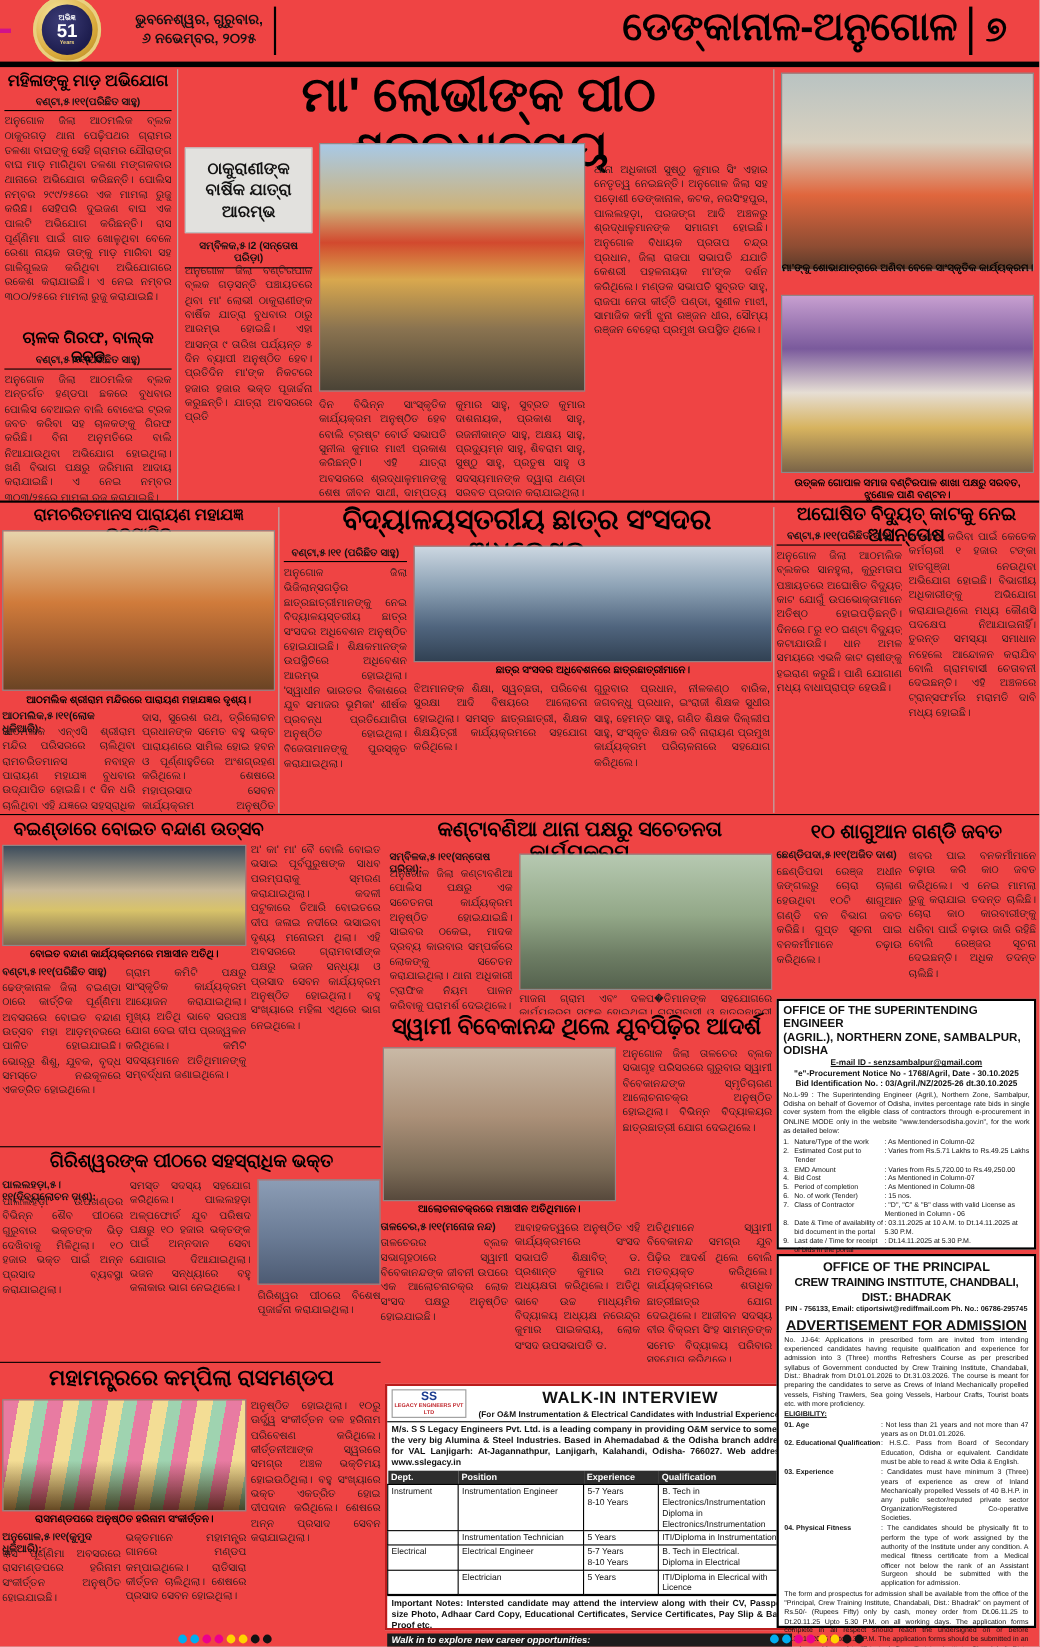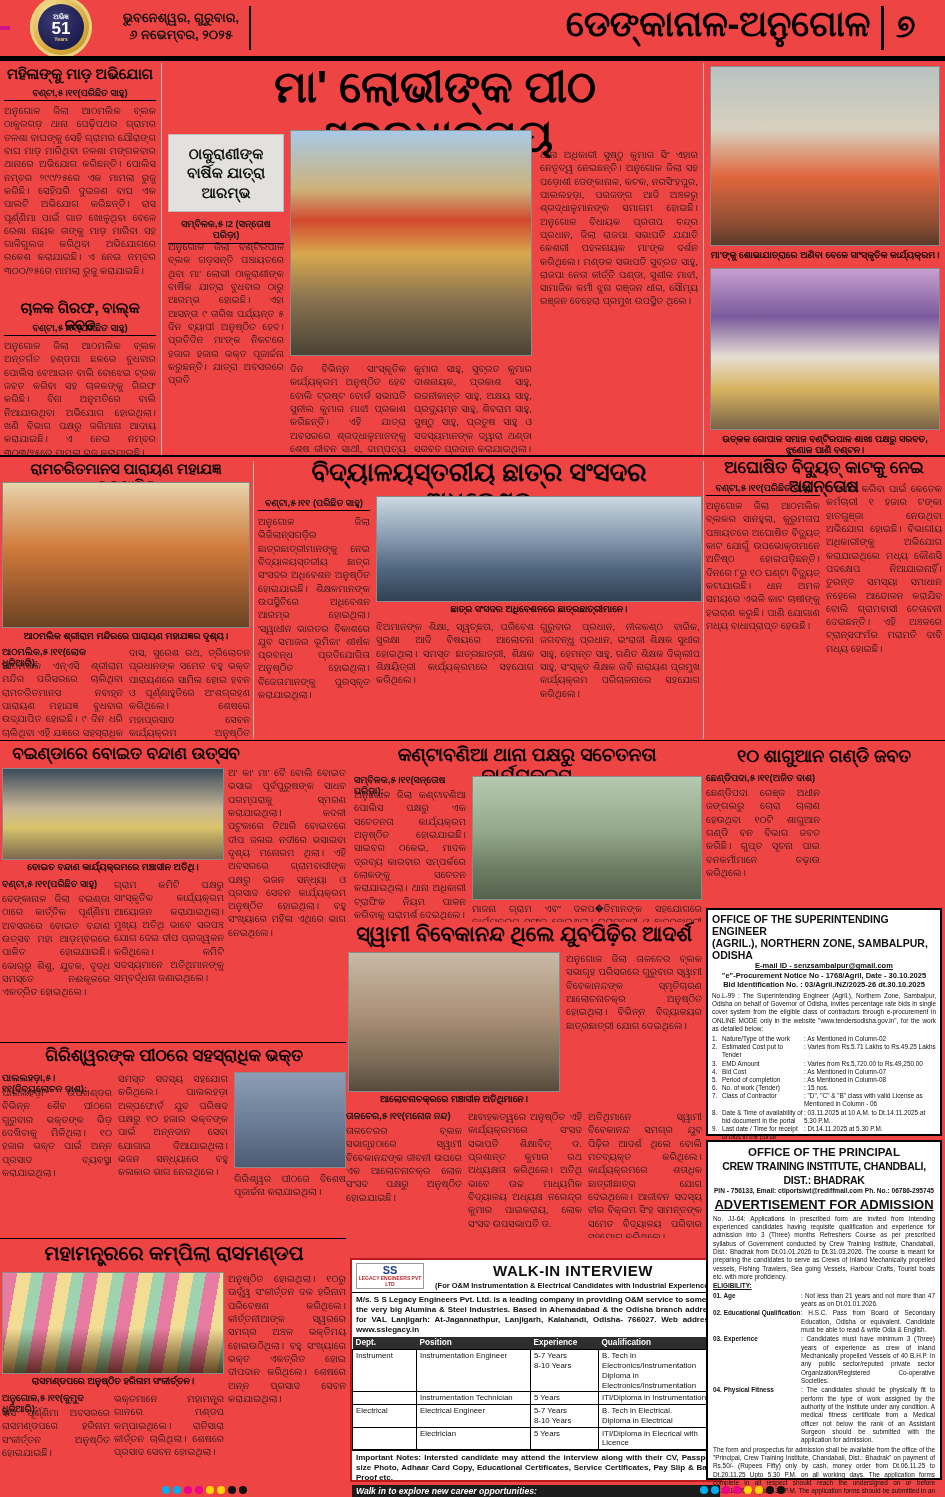--- a/index.html
+++ b/index.html
@@ -106,21 +106,21 @@
   <div class="abs infobox" style="left:168px;top:134px;width:116px;height:78px;">ଠାକୁରାଣୀଙ୍କ ବାର୍ଷିକ ଯାତ୍ରା ଆରମ୍ଭ</div>
   <div class="abs dl" style="left:168px;top:218px;width:116px;">ସମ୍ବିଳକ,୫।2 (ସନ୍ତୋଷ ପରିଡ଼ା)</div>
   <div class="abs bd" style="left:168px;top:240px;width:116px;height:214px;">ଅନୁଗୋଳ ଜିଲା ବଣ୍ଟିରପାଳ ବ୍ଲକ ଗଡ଼ସନ୍ତି ପଞ୍ଚାୟତରେ ଥିବା ମା' ଲୋଭୀ ଠାକୁରାଣୀଙ୍କ ବାର୍ଷିକ ଯାତ୍ରା ବୁଧବାର ଠାରୁ ଆରମ୍ଭ ହୋଇଛି। ଏହା ଆସନ୍ତା ୯ ତାରିଖ ପର୍ଯ୍ୟନ୍ତ ୫ ଦିନ ବ୍ୟାପୀ ଅନୁଷ୍ଠିତ ହେବ। ପ୍ରତିଦିନ ମା'ଙ୍କ ନିକଟରେ ହଜାର ହଜାର ଭକ୍ତ ପୂଜାର୍ଚ୍ଚନା କରୁଛନ୍ତି। ଯାତ୍ରା ଅବସରରେ ପ୍ରତି</div>
   <div class="abs ph" style="left:290px;top:130px;width:242px;height:226px;background:linear-gradient(180deg,#a8c9e6 0%,#cdb27a 26%,#d2492e 40%,#d9a84e 55%,#8a7350 75%,#4a4336 100%);"></div>
   <div class="abs bd" style="left:290px;top:362px;width:116px;height:94px;">ଦିନ ବିଭିନ୍ନ ସାଂସ୍କୃତିକ କାର୍ଯ୍ୟକ୍ରମ ଅନୁଷ୍ଠିତ ହେବ ବୋଲି ଟ୍ରଷ୍ଟ ବୋର୍ଡ ସଭାପତି ସୁନୀଲ କୁମାର ମାଝୀ ପ୍ରକାଶ କରିଛନ୍ତି। ଏହି ଯାତ୍ରା ଅବସରରେ ଶ୍ରଦ୍ଧାଳୁମାନଙ୍କୁ ଶେଷ ଜୀବନ ସାଥୀ, ଦାମ୍ପତ୍ୟ ସଂଗଠନ ସଭାପତି ଶ୍ରୀମନ୍ତ</div>
   <div class="abs bd" style="left:414px;top:362px;width:118px;height:94px;">କୁମାର ସାହୁ, ସୁବ୍ରତ କୁମାର ଦାଶନାୟକ, ପ୍ରକାଶ ସାହୁ, ରଜନୀକାନ୍ତ ସାହୁ, ଅକ୍ଷୟ ସାହୁ, ପ୍ରଦ୍ୟୁମ୍ନ ସାହୁ, ଶିବରାମ ସାହୁ, ସୁଷ୍ଠୁ ସାହୁ, ପ୍ରତୁଷ ସାହୁ ଓ ସଦସ୍ୟମାନଙ୍କ ଦ୍ୱାରା ଥଣ୍ଡା ସରବତ ପ୍ରଦାନ କରାଯାଇଥିଲା।</div>
   <div class="abs bd" style="left:540px;top:148px;width:158px;height:308px;">ଥାନା ଅଧିକାରୀ ସୁଷ୍ଠୁ କୁମାର ସିଂ ଏହାର ନେତୃତ୍ୱ ନେଇଛନ୍ତି। ଅନୁଗୋଳ ଜିଲା ସହ ପଡ଼ୋଶୀ ଡେଙ୍କାନାଳ, କଟକ, ନରସିଂହପୁର, ପାଲଲହଡ଼ା, ପରଜଙ୍ଗ ଆଦି ଅଞ୍ଚଳରୁ ଶ୍ରଦ୍ଧାଳୁମାନଙ୍କ ସମାଗମ ହୋଇଛି। ଅନୁଗୋଳ ବିଧାୟକ ପ୍ରତାପ ଚନ୍ଦ୍ର ପ୍ରଧାନ, ଜିଲା ରାଜପା ସଭାପତି ଯଯାତି କେଶରୀ ପହଳନାୟକ ମା'ଙ୍କ ଦର୍ଶନ କରିଥିଲେ। ମଣ୍ଡଳ ସଭାପତି ସୁବ୍ରତ ସାହୁ, ରାଜପା ନେତା କୀର୍ତ୍ତି ପଣ୍ଡା, ସୁଶୀଳ ମାଝୀ, ସାମାଜିକ କର୍ମୀ ଝୁନା ରଞ୍ଜନ ଧୀର, ସୌମ୍ୟ ରଞ୍ଜନ ବେହେରା ପ୍ରମୁଖ ଉପସ୍ଥିତ ଥିଲେ।</div>
   <div class="abs vrule" style="left:703px;top:63px;height:392px;"></div>
 
   <div class="abs ph" style="left:710px;top:66px;width:230px;height:180px;background:linear-gradient(180deg,#b9c3c2 0%,#d8d0bf 35%,#e0663d 62%,#8f4d33 88%,#5a3a2a 100%);"></div>
-  <div class="abs cap" style="left:710px;top:250px;width:230px;">ମା'ଙ୍କୁ ଶୋଭାଯାତ୍ରାରେ ଅଣିବା ବେଳେ ସାଂସ୍କୃତିକ କାର୍ଯ୍ୟକ୍ରମ।</div>
+  <div class="abs cap" style="left:710px;top:238px;width:230px;">ମା'ଙ୍କୁ ଶୋଭାଯାତ୍ରାରେ ଅଣିବା ବେଳେ ସାଂସ୍କୃତିକ କାର୍ଯ୍ୟକ୍ରମ।</div>
   <div class="abs ph" style="left:710px;top:268px;width:230px;height:162px;background:linear-gradient(180deg,#c79fd0 0%,#7a5a9c 30%,#e6ded4 55%,#d7b35f 75%,#7a6448 100%);"></div>
   <div class="abs cap" style="left:710px;top:434px;width:230px;">ଉତ୍କଳ ଗୋପାଳ ସମାଜ ବଣ୍ଟିରପାଳ ଶାଖା ପକ୍ଷରୁ ସରବତ, ଝୁଣୋଳ ପାଣି ବଣ୍ଟନ।</div>
 
   <div class="abs hrule" style="left:0;top:455px;width:945px;height:1.5px;"></div>
 
   <div class="abs hl" style="left:2px;top:461px;width:248px;font-size:15px;">ରାମଚରିତମାନସ ପାରାୟଣ ମହାଯଜ୍ଞ ଉଦ୍‌ଯାପିତ</div>
   <div class="abs ph" style="left:2px;top:482px;width:248px;height:146px;background:linear-gradient(180deg,#e7d4ac 0%,#d07b3b 45%,#9c5a2e 75%,#6a4424 100%);"></div>
   <div class="abs cap" style="left:2px;top:631px;width:248px;">ଆଠମଲିକ ଶ୍ରୀରାମ ମନ୍ଦିରରେ ପାରାୟଣ ମହାଯଜ୍ଞର ଦୃଶ୍ୟ।</div>
   <div class="abs dl noline" style="left:2px;top:646px;width:121px;">ଆଠମଲିକ,୫।୧୧(ଲୋକ ଧୁଳିଆରି):</div>
   <div class="abs bd" style="left:2px;top:659px;width:121px;height:80px;">ଆଠମଲିକ ଏନ୍‌ଏସି ଶ୍ରୀରାମ ମନ୍ଦିର ପରିସରରେ ଚାଲିଥିବା ରାମଚରିତମାନସ ନବାହ୍ନ ପାରାୟଣ ମହାଯଜ୍ଞ ବୁଧବାର ଉଦ୍‌ଯାପିତ ହୋଇଛି। ୯ ଦିନ ଧରି ଚାଲିଥିବା ଏହି ଯଜ୍ଞରେ ସହସ୍ରାଧିକ ଭକ୍ତ ଯୋଗ ଦେଇଥିଲେ।</div>
@@ -153,20 +153,21 @@
 
   <div class="abs hl" style="left:352px;top:744px;width:350px;font-size:19px;">କଣ୍ଟାବଣିଆ ଥାନା ପକ୍ଷରୁ ସଚେତନତା କାର୍ଯ୍ୟକ୍ରମ</div>
   <div class="abs dl noline" style="left:354px;top:774px;width:112px;">ସମ୍ବିଳକ,୫।୧୧(ସନ୍ତୋଷ ପରିଡ଼ା):</div>
   <div class="abs bd" style="left:354px;top:788px;width:112px;height:132px;">ଅନୁଗୋଳ ଜିଲା କଣ୍ଟାବଣିଆ ପୋଲିସ ପକ୍ଷରୁ ଏକ ସଚେତନତା କାର୍ଯ୍ୟକ୍ରମ ଅନୁଷ୍ଠିତ ହୋଇଯାଇଛି। ସାଇବର ଠକେଇ, ମାଦକ ଦ୍ରବ୍ୟ କାରବାର ସମ୍ପର୍କରେ ଲୋକଙ୍କୁ ସଚେତନ କରାଯାଇଥିଲା। ଥାନା ଅଧିକାରୀ ଟ୍ରାଫିକ ନିୟମ ପାଳନ କରିବାକୁ ପରାମର୍ଶ ଦେଇଥିଲେ।</div>
   <div class="abs ph" style="left:472px;top:776px;width:230px;height:124px;background:linear-gradient(180deg,#b6c9b1 0%,#93a888 45%,#6d7d64 75%,#55624e 100%);"></div>
   <div class="abs bd" style="left:472px;top:902px;width:230px;height:20px;">ମାଜନା ଗ୍ରାମ ଏବଂ ଦଳପ�ତିମାନଙ୍କ ସହଯୋଗରେ କାର୍ଯ୍ୟକ୍ରମ ସଫଳ ହୋଇଥିଲା। ଗ୍ରାମବାସୀ ଓ ଛାତ୍ରଛାତ୍ରୀ ବହୁ ସଂଖ୍ୟାରେ ଯୋଗ ଦେଇଥିଲେ।</div>
 
   <div class="abs hl" style="left:706px;top:746px;width:236px;font-size:18px;">୧୦ ଶାଗୁଆନ ଗଣ୍ଡି ଜବତ</div>
   <div class="abs dl noline" style="left:706px;top:772px;width:114px;">ଛେଣ୍ଡିପଦା,୫।୧୧(ଅଜିତ ଦାଶ)</div>
   <div class="abs bd" style="left:706px;top:786px;width:114px;height:116px;">ଛେଣ୍ଡିପଦା ରେଞ୍ଜ ଅଧୀନ ଜଙ୍ଗଲରୁ ଚୋରା ଚାଲାଣ ହେଉଥିବା ୧୦ଟି ଶାଗୁଆନ ଗଣ୍ଡି ବନ ବିଭାଗ ଜବତ କରିଛି। ଗୁପ୍ତ ସୂଚନା ପାଇ ବନକର୍ମୀମାନେ ଚଢ଼ାଉ କରିଥିଲେ।</div>
+  <div class="abs bd" style="left:826px;top:772px;width:116px;height:130px;">ଖବର ପାଇ ବନକର୍ମୀମାନେ ଚଢ଼ାଉ କରି କାଠ ଜବତ କରିଥିଲେ। ଏ ନେଇ ମାମଲା ରୁଜୁ କରାଯାଇ ତଦନ୍ତ ଚାଲିଛି। ଚୋରା କାଠ କାରବାରୀଙ୍କୁ ଧରିବା ପାଇଁ ଚଢ଼ାଉ ଜାରି ରହିଛି ବୋଲି ରେଞ୍ଜର ସୂଚନା ଦେଇଛନ୍ତି। ଅଧିକ ତଦନ୍ତ ଚାଲିଛି।</div>
 
   <div class="abs hl" style="left:346px;top:922px;width:356px;font-size:21px;">ସ୍ୱାମୀ ବିବେକାନନ୍ଦ ଥିଲେ ଯୁବପିଢ଼ିର ଆଦର୍ଶ</div>
   <div class="abs ph" style="left:348px;top:952px;width:212px;height:140px;background:linear-gradient(180deg,#c9b9a6 0%,#ab9078 45%,#7a6a56 80%,#57493c 100%);"></div>
   <div class="abs cap" style="left:348px;top:1094px;width:212px;">ଆଲୋଚନାଚକ୍ରରେ ମଞ୍ଚାସୀନ ଅତିଥିମାନେ।</div>
   <div class="abs bd" style="left:566px;top:952px;width:136px;height:140px;">ଅନୁଗୋଳ ଜିଲା ତାଳଚେର ବ୍ଲକ ସଭାଗୃହ ପରିସରରେ ଗୁରୁବାର ସ୍ୱାମୀ ବିବେକାନନ୍ଦଙ୍କ ସ୍ମୃତିଚାରଣ ଆଲୋଚନାଚକ୍ର ଅନୁଷ୍ଠିତ ହୋଇଥିଲା। ବିଭିନ୍ନ ବିଦ୍ୟାଳୟର ଛାତ୍ରଛାତ୍ରୀ ଯୋଗ ଦେଇଥିଲେ।</div>
   <div class="abs dl noline" style="left:346px;top:1110px;width:116px;">ତାଳଚେର,୫।୧୧(ମନୋଜ ନନ୍ଦ)</div>
   <div class="abs bd" style="left:346px;top:1124px;width:116px;height:114px;">ତାଳଚେରର ବ୍ଲକ ସଭାଗୃହଠାରେ ସ୍ୱାମୀ ବିବେକାନନ୍ଦଙ୍କ ଜୀବନୀ ଉପରେ ଏକ ଆଲୋଚନାଚକ୍ର ଲୋକ ସଂସଦ ପକ୍ଷରୁ ଅନୁଷ୍ଠିତ ହୋଇଯାଇଛି।</div>
   <div class="abs bd" style="left:468px;top:1110px;width:114px;height:128px;">ଆବାହକତ୍ୱରେ ଅନୁଷ୍ଠିତ ଏହି କାର୍ଯ୍ୟକ୍ରମରେ ସଂସଦ ସଭାପତି ଶିକ୍ଷାବିତ୍ ଡ. ପ୍ରଶାନ୍ତ କୁମାର ରଥ ଅଧ୍ୟକ୍ଷତା କରିଥିଲେ। ଅତିଥି ଭାବେ ଉଚ୍ଚ ମାଧ୍ୟମିକ ବିଦ୍ୟାଳୟ ଅଧ୍ୟକ୍ଷ ନରେନ୍ଦ୍ର କୁମାର ପାଇକରାୟ, ଲୋକ ସଂସଦ ଉପସଭାପତି ଡ.</div>
   <div class="abs bd" style="left:588px;top:1110px;width:114px;height:128px;">ଅତିଥିମାନେ ସ୍ୱାମୀ ବିବେକାନନ୍ଦ ସମଗ୍ର ଯୁବ ପିଢ଼ିର ଆଦର୍ଶ ଥିଲେ ବୋଲି ମତବ୍ୟକ୍ତ କରିଥିଲେ। କାର୍ଯ୍ୟକ୍ରମରେ ଶତାଧିକ ଛାତ୍ରୀଛାତ୍ର ଯୋଗ ଦେଇଥିଲେ। ଆଜୀବନ ସଦସ୍ୟ ବୀର ବିକ୍ରମ ସିଂହ ସାମନ୍ତଙ୍କ ସମେତ ବିଦ୍ୟାଳୟ ପରିବାର ସହଯୋଗ କରିଥିଲେ।</div>
 

